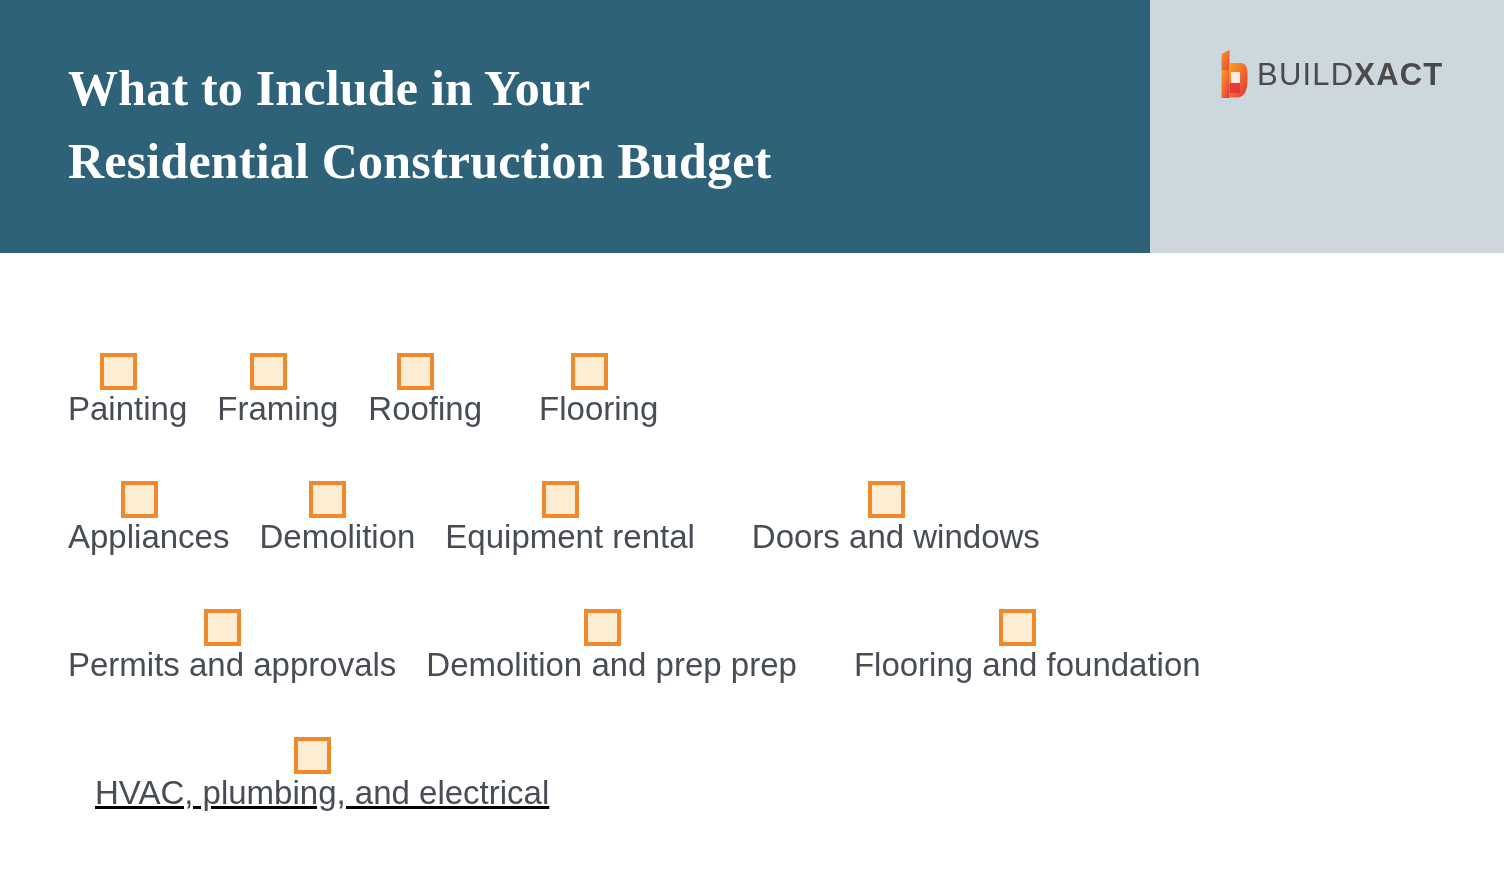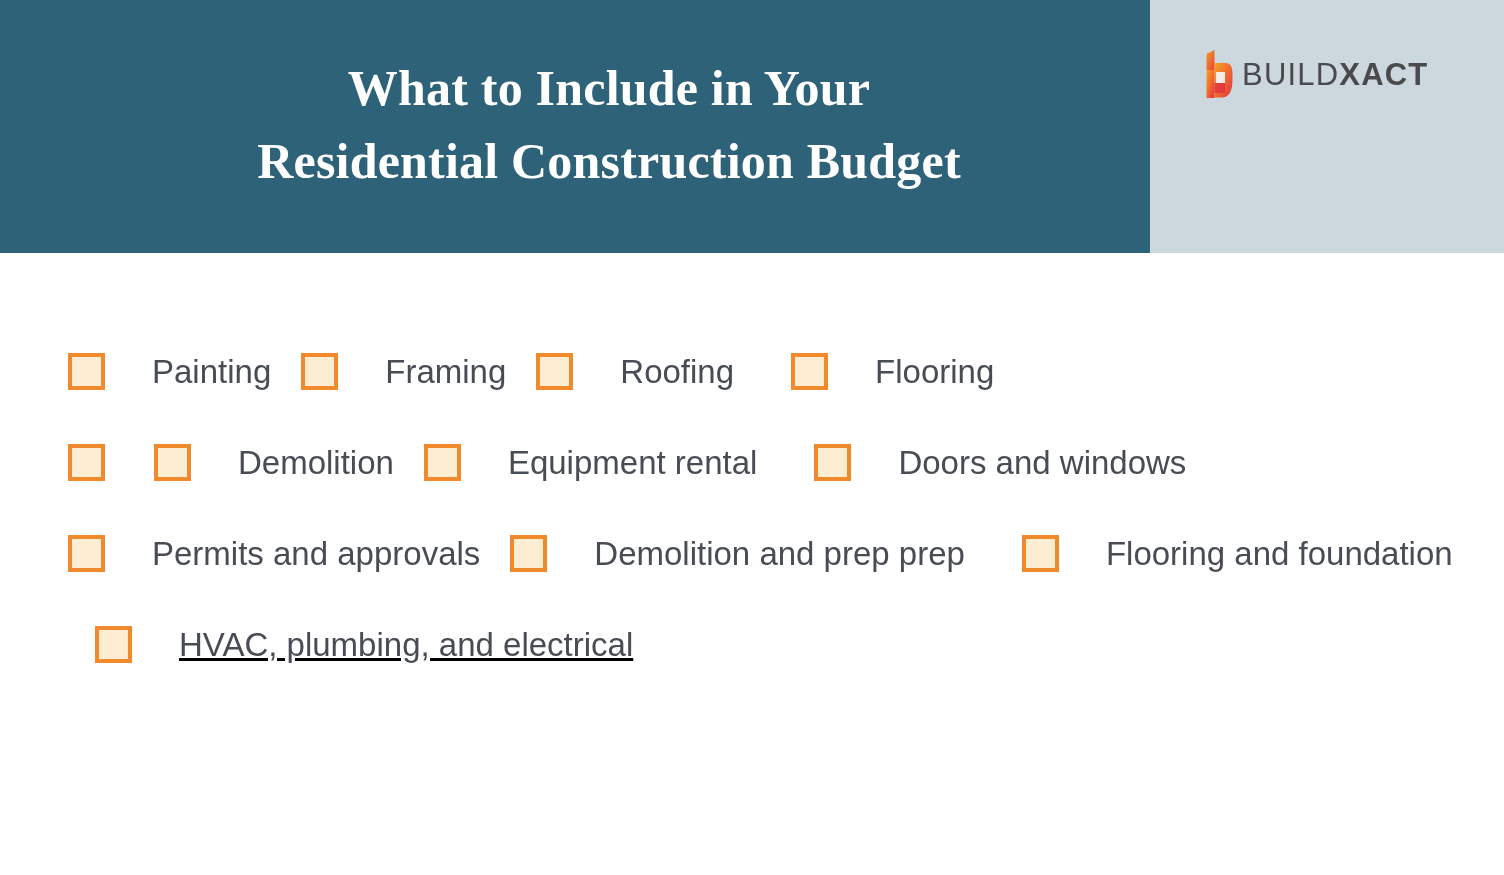--- a/index.html
+++ b/index.html
@@ -13,21 +13,20 @@
     overflow: hidden;
     font-family: "Liberation Sans", sans-serif;
     -webkit-font-smoothing: antialiased;
   }
 
   .page {
     position: relative;
     width: 1504px;
     height: 875px;
     background: #ffffff;
-    text-align: center;
   }
 
   
   .header {
     position: absolute;
     left: 0;
     top: 0;
     width: 1504px;
     height: 253px;
     display: flex;
@@ -58,21 +57,21 @@
     color: #ffffff;
     letter-spacing: 0.2px;
     margin: 0;
     white-space: nowrap;
   }
   .title-line { display: block; }
 
   
   .logo {
     position: absolute;
-    left: 55px;
+    left: 70px;
     top: 50px;
     display: flex;
     flex-direction: row;
     align-items: center;
   }
   .logo-mark {
     width: 28px;
     height: 48px;
     margin-right: 9px;
     display: block;
@@ -99,25 +98,24 @@
     display: flex;
     flex-direction: row;
     align-items: center;
     flex-wrap: nowrap;
     margin-bottom: 54px;
   }
   .check-row:last-child { margin-bottom: 16px; text-decoration: underline; }
 
   .check-item {
     display: flex;
-    flex-direction: row;
+    flex-direction: column;
     align-items: center;
     margin-right: 30px;
     white-space: nowrap;
-    gap: 28px;
   }
   .check-item:last-child { margin-right: 0; padding-left: 27px; }
 
   .checkbox {
     width: 37px;
     height: 37px;
     box-sizing: border-box;
     border: 4px solid #F08A2C;
     background: #FDEDD2;
     flex: 0 0 auto;
@@ -191,20 +189,21 @@
       </div>
       <div class="check-item">
         <span class="checkbox"></span>
         <span class="check-label">Flooring</span>
       </div>
     </div>
 
     <div class="check-row">
       <div class="check-item">
         <span class="checkbox"></span>
+        <span class="check-label">Appliances</span>
       </div>
       <div class="check-item">
         <span class="checkbox"></span>
         <span class="check-label">Demolition</span>
       </div>
       <div class="check-item">
         <span class="checkbox"></span>
         <span class="check-label">Equipment rental</span>
       </div>
       <div class="check-item">

